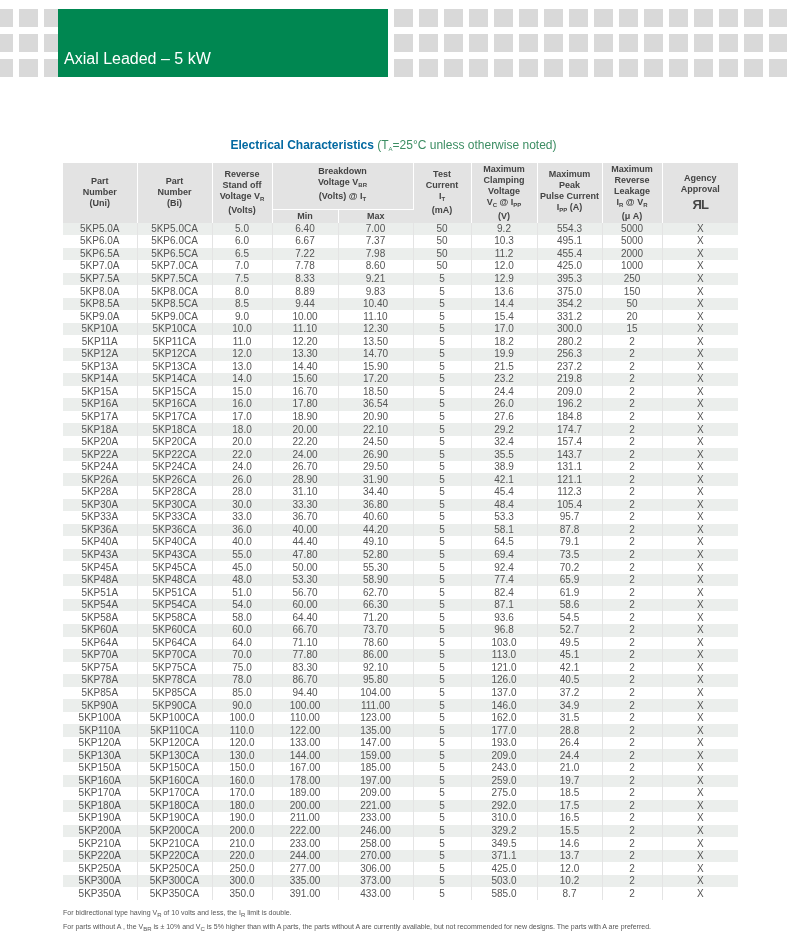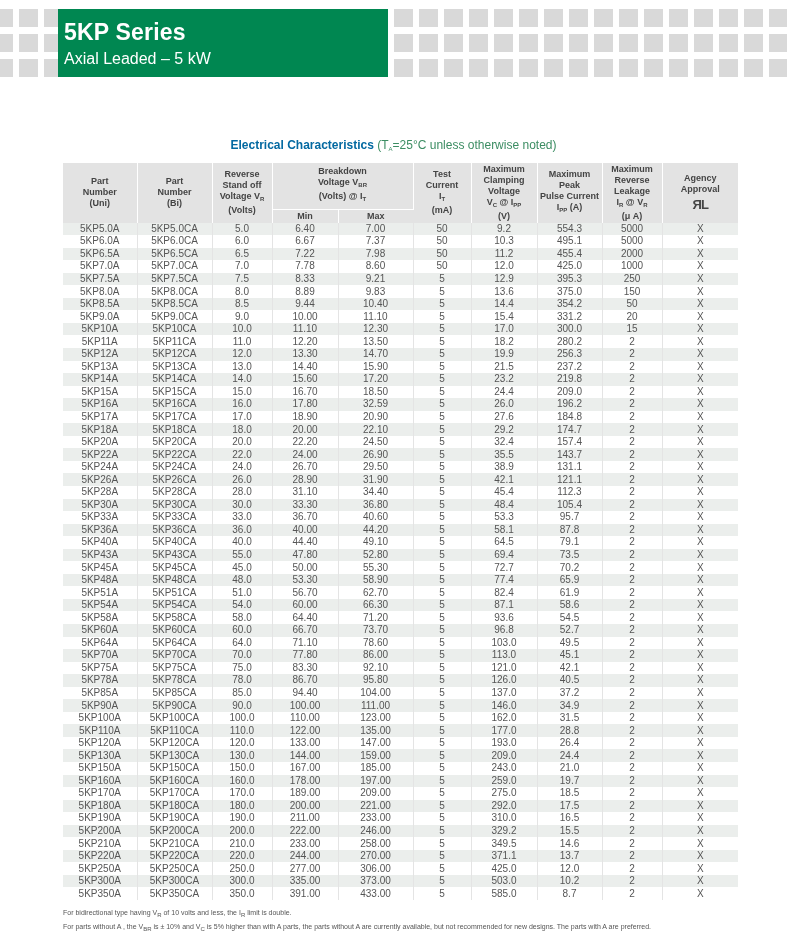--- a/index.html
+++ b/index.html
@@ -120,21 +120,20 @@
     <div class="tile" style="left: 719px; top: 50px;"></div>
     <div class="tile" style="left: 744px; top: 0px;"></div>
     <div class="tile" style="left: 744px; top: 25px;"></div>
     <div class="tile" style="left: 744px; top: 50px;"></div>
     <div class="tile" style="left: 769px; top: 0px;"></div>
     <div class="tile" style="left: 769px; top: 25px;"></div>
     <div class="tile" style="left: 769px; top: 50px;"></div>
   </div>
 
 <div class="banner">
-  <div class="t1">5KP Series</div>
   <div class="t2">Axial Leaded – 5 kW</div>
 </div>
 
 <div class="section-title">
   <span class="b">Electrical Characteristics</span>
   <span class="n">(T<sub>A</sub>=25°C unless otherwise noted)</span>
 </div>
 
 <table>
   <colgroup>
@@ -333,21 +332,21 @@
         <td>24.4</td>
         <td>209.0</td>
         <td>2</td>
         <td>X</td>
       </tr>
       <tr>
         <td>5KP16A</td>
         <td>5KP16CA</td>
         <td>16.0</td>
         <td>17.80</td>
-        <td>32.59</td>
+        <td>36.54</td>
         <td>5</td>
         <td>26.0</td>
         <td>196.2</td>
         <td>2</td>
         <td>X</td>
       </tr>
       <tr>
         <td>5KP17A</td>
         <td>5KP17CA</td>
         <td>17.0</td>
@@ -491,21 +490,21 @@
         <td>2</td>
         <td>X</td>
       </tr>
       <tr>
         <td>5KP45A</td>
         <td>5KP45CA</td>
         <td>45.0</td>
         <td>50.00</td>
         <td>55.30</td>
         <td>5</td>
-        <td>72.7</td>
+        <td>92.4</td>
         <td>70.2</td>
         <td>2</td>
         <td>X</td>
       </tr>
       <tr>
         <td>5KP48A</td>
         <td>5KP48CA</td>
         <td>48.0</td>
         <td>53.30</td>
         <td>58.90</td>

